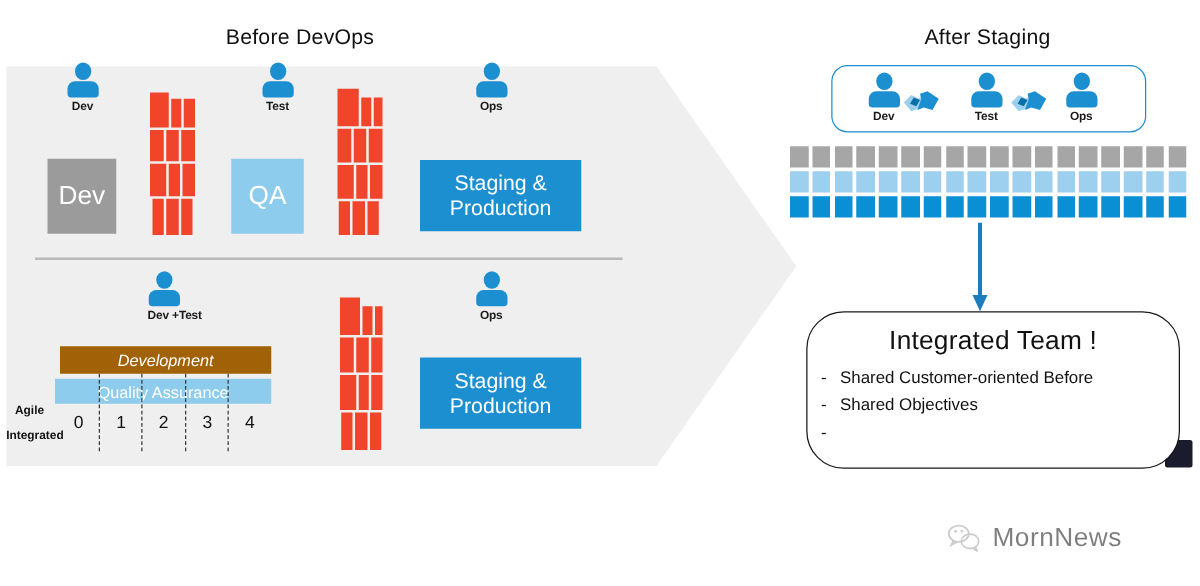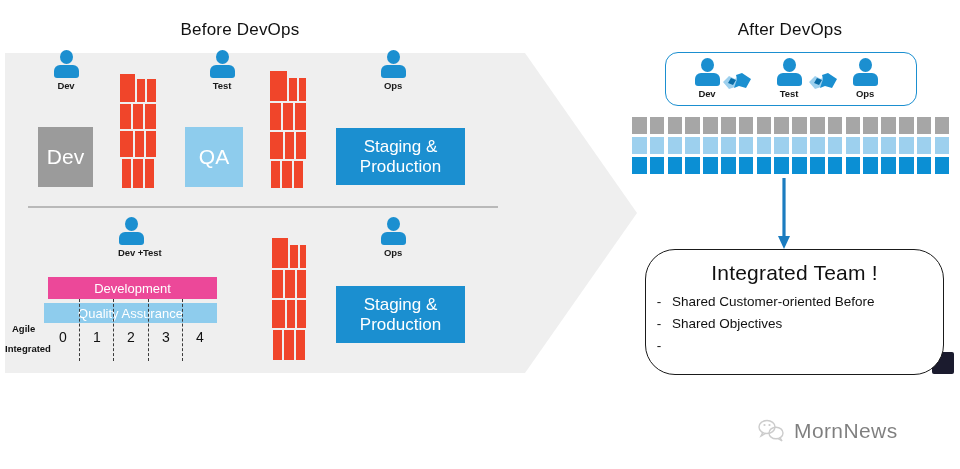--- a/index.html
+++ b/index.html
@@ -44,21 +44,21 @@
 
   
   .wall{position:absolute;}
   .brick{position:absolute;background:#f0452a;}
 
   
   .divider{height:1.5px;background:#b9b9b9;}
 
   
   .bar{display:flex;align-items:center;justify-content:center;color:#ffffff;font-size:13px;}
-  .bar-dev{background:#ec4899;}
+  .bar-dev{background:#a16207;font-style:italic;}
   .bar-qa{background:#8ecced;}
   .tick{position:absolute;width:0;border-left:1.6px dashed #3a3a3a;}
   .iter-num{position:absolute;font-size:14px;color:#111;text-align:center;width:18px;}
   .iter-label{position:absolute;font-size:9.5px;color:#111;font-weight:bold;white-space:nowrap;text-align:right;}
 
   
   .team-box{
     border:1.6px solid #1b8fd0;border-radius:13px;background:#ffffff;
   }
   .cell{position:absolute;}
@@ -191,21 +191,21 @@
     <div class="brick" style="left:1px;  top:92px; width:9px; height:30px;"></div>
     <div class="brick" style="left:12px; top:92px; width:10px;height:30px;"></div>
     <div class="brick" style="left:24px; top:92px; width:9px; height:30px;"></div>
   </div>
 
   <div class="abs block block-stage" style="left:336px;top:286px;width:129px;height:57px;flex-direction:column;">
     <span>Staging &amp;</span>
     <span>Production</span>
   </div>
 
-  <div class="abs panel-title" style="left:660px;top:20px;width:260px;">After DevOps</div>
+  <div class="abs panel-title" style="left:660px;top:20px;width:260px;">After Staging</div>
 
   <div class="abs team-box" style="left:665px;top:52px;width:250px;height:52px;"></div>
 
   <div class="abs person" style="left:694px;top:58px;">
     <div class="head"></div>
     <div class="body"></div>
     <div class="cap">Dev</div>
   </div>
 
   <svg class="abs" style="left:722px;top:70px;" width="30" height="24" viewBox="0 0 30 24">

